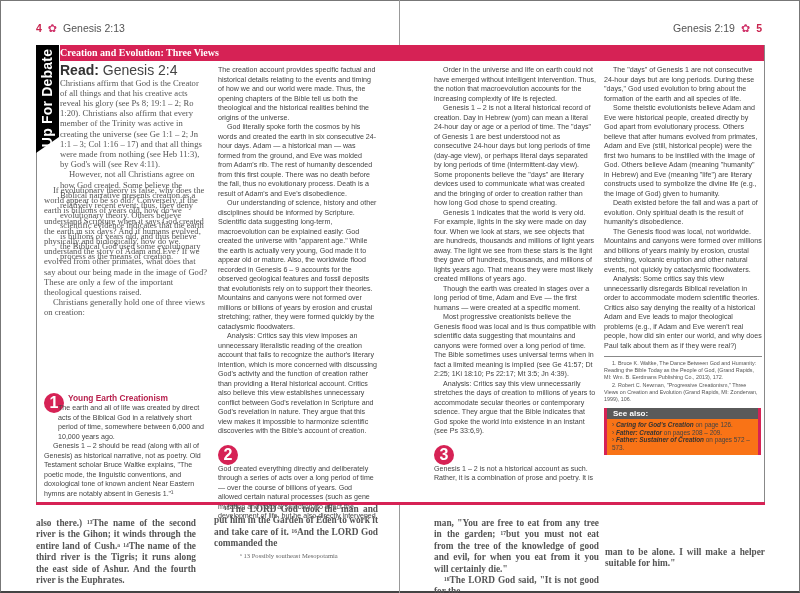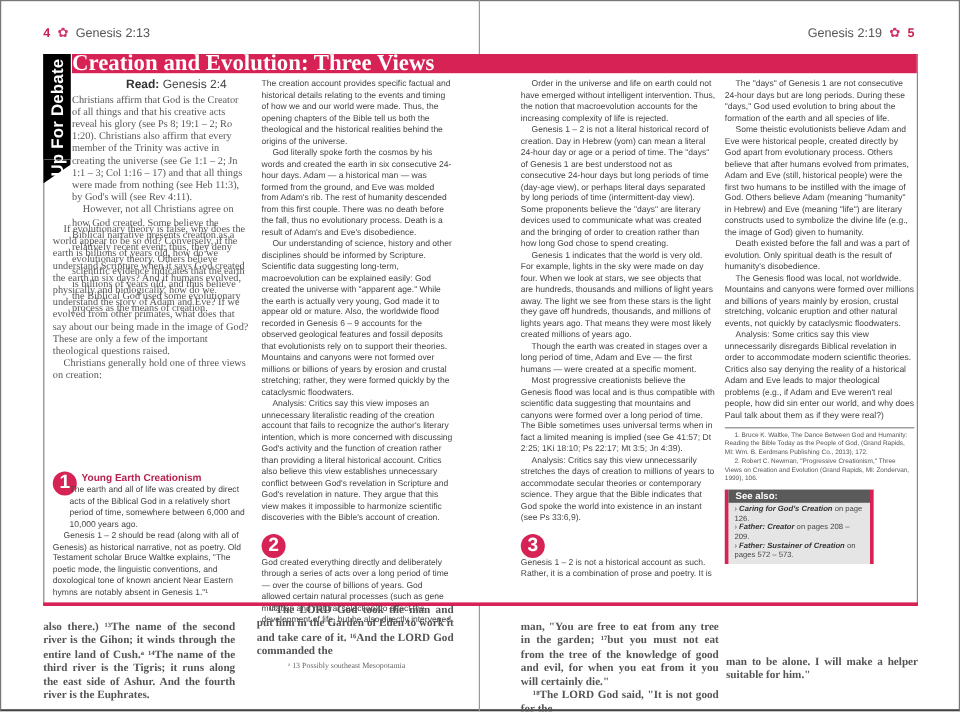--- a/index.html
+++ b/index.html
@@ -10,43 +10,43 @@
   .gutter-line { position: absolute; left: 399px; top: 0; width: 1px; height: 593px; background: #999; }
 
   .running-head { position: absolute; top: 22px; font-size: 10.5px; color: #555; display: flex; align-items: center; gap: 6px; }
   .running-head.left { left: 36px; }
   .running-head.right { right: 38px; text-align: right; }
   .page-num { color: #c8234e; font-weight: bold; font-size: 10.5px; }
   .flower { color: #d0336a; font-size: 11px; line-height: 1; }
 
   .sidebar-box { position: absolute; left: 36px; top: 45px; width: 729px; height: 459px; border: 1px solid #888; border-top: none; background: #fff; }
   .banner { position: absolute; left: 23px; top: 0; right: 0; height: 16px; background: #d62255; }
-  .banner-title { position: absolute; left: 60px; top: 45px; height: 16px; line-height: 16px; font-family: "Liberation Serif", serif; font-weight: bold; font-size: 19px; color: #fff; white-space: nowrap; }
+  .banner-title { position: absolute; left: 60px; top: 45px; height: 16px; line-height: 16px; font-family: "Liberation Serif", serif; font-weight: bold; font-size: 10px; color: #fff; white-space: nowrap; }
   .bottom-rule { position: absolute; left: 36px; top: 502px; width: 729px; height: 3px; background: #d62255; }
 
   .debate-tab { position: absolute; left: 36px; top: 45px; width: 23px; height: 88px; background: #000; border-radius: 0 0 0 0; }
   .debate-tab-tail { position: absolute; left: 36px; top: 133px; width: 23px; height: 20px; background: #000; clip-path: polygon(0 0, 100% 0, 100% 20%, 0 100%); }
   .debate-label { position: absolute; left: 36px; top: 45px; width: 23px; height: 105px; display: flex; align-items: center; justify-content: center; }
   .debate-label span { transform: rotate(-90deg); white-space: nowrap; color: #fff; font-weight: bold; font-size: 14px; letter-spacing: 0.2px; font-family: "Liberation Sans", sans-serif; }
 
   .col { position: absolute; font-size: 7.1px; line-height: 9.5px; color: #444; text-align: left; }
   .col p { margin: 0; }
   .col .ind { text-indent: 9px; }
   .serif-col { font-family: "Liberation Serif", serif; font-size: 8.6px; line-height: 10.2px; color: #555; }
-  .read-line { font-size: 10px; margin-bottom: 2px; color: #444; padding-left: 45px; }
+  .read-line { font-size: 14px; margin-bottom: 2px; color: #444; }
   .read-line b { color: #333; }
 
   .view-head { display: flex; align-items: flex-start; gap: 4px; margin-top: 8px; }
   .view-num { flex: 0 0 auto; width: 20px; height: 20px; border-radius: 50%; background: #d62255; color: #fff; font-weight: bold; font-size: 16px; line-height: 20px; text-align: center; }
   .view-title { color: #b8234f; font-weight: bold; font-size: 8.4px; line-height: 9.6px; padding-top: 1px; }
 
   .footnotes { border-top: 1px solid #888; margin-top: 5px; padding-top: 3px; font-size: 5.4px; line-height: 7.2px; color: #555; }
   .footnotes p { text-indent: 8px; }
 
-  .see-also { margin-top: 5px; border-left: 3px solid #d62255; border-right: 3px solid #d62255; background: #e5e5e5; width: 124px; }
+  .see-also { margin-top: 5px; border-left: 3px solid #d62255; border-right: 3px solid #d62255; background: #f97316; width: 157px; }
   .see-also-head { background: #5a5a5a; color: #fff; font-weight: bold; font-size: 8px; line-height: 11px; padding-left: 6px; }
   .see-also ul { list-style: none; padding: 2px 4px 3px 5px; font-size: 6.4px; line-height: 7.6px; color: #444; }
   .see-also li b { font-style: italic; color: #333; }
 
   .bible-text { position: absolute; font-family: "Liberation Serif", serif; font-size: 9.3px; line-height: 11.4px; color: #555; text-align: justify; font-weight: bold; }
   .bible-text p { margin: 0; }
   .bible-text .ind { text-indent: 10px; }
   .page-footnote { position: absolute; left: 240px; top: 552px; font-family: "Liberation Serif", serif; font-size: 6.6px; color: #666; }
 </style>
 </head>

